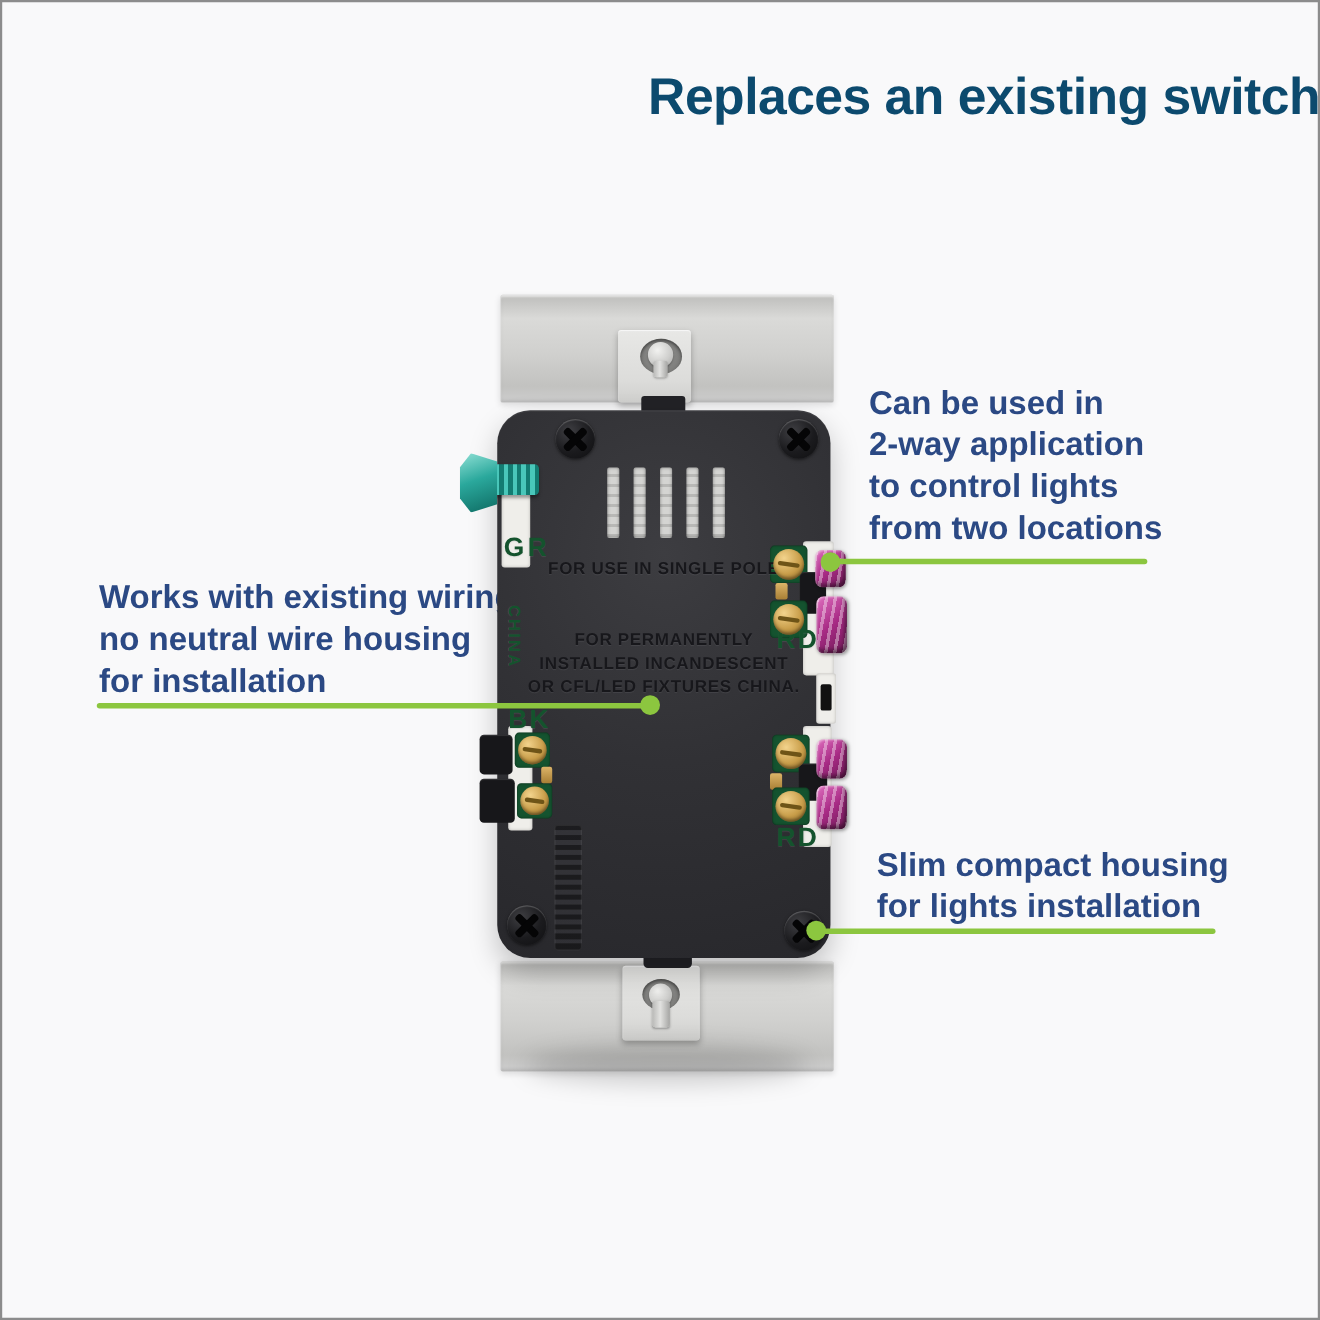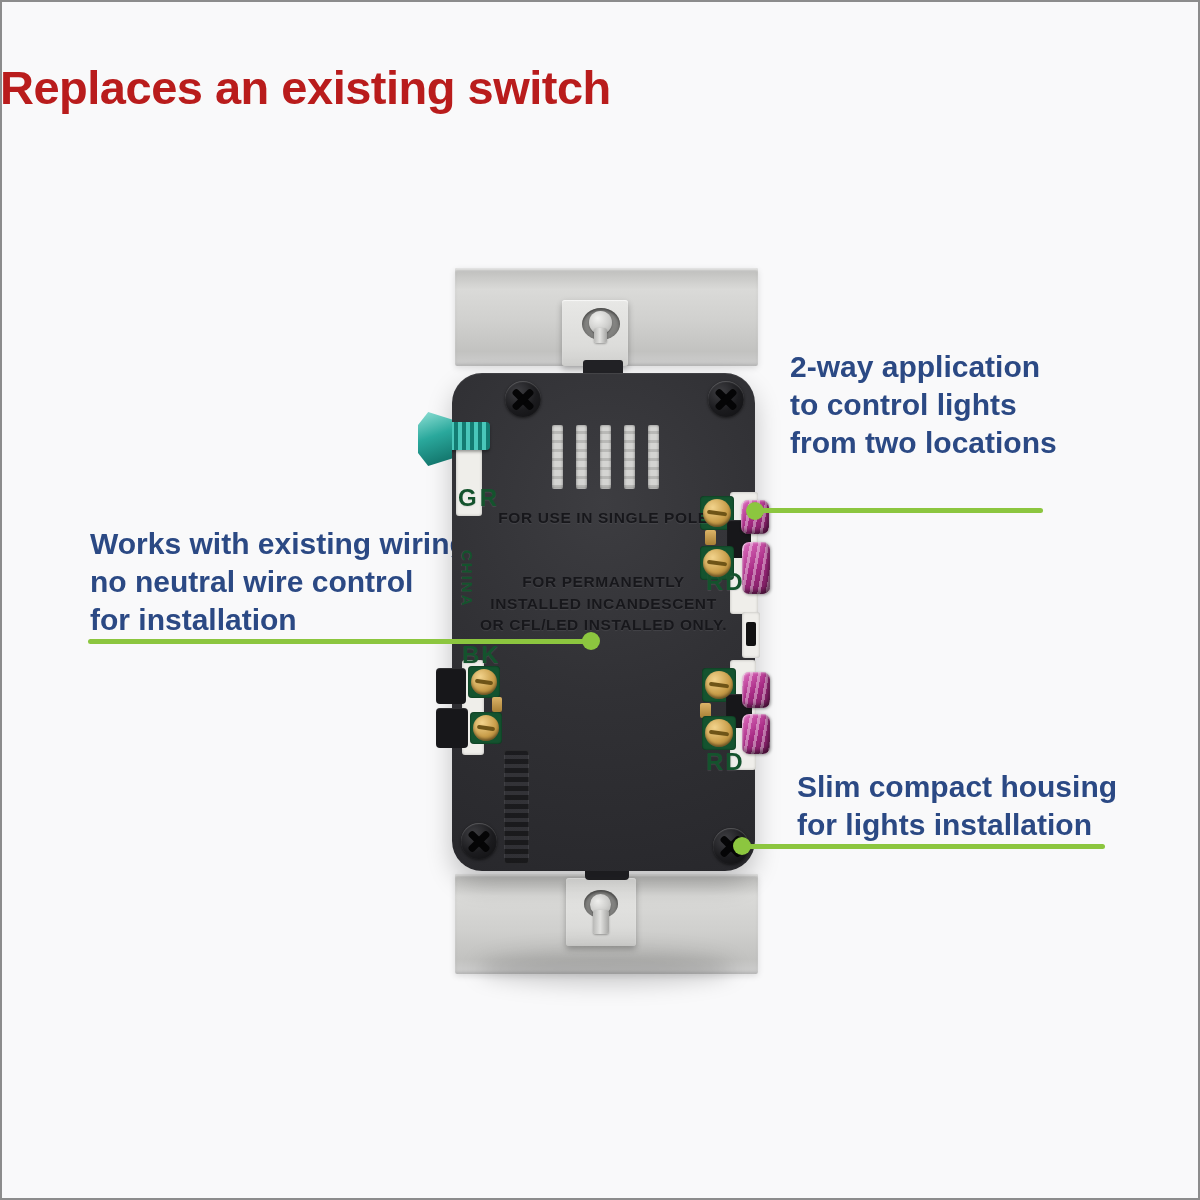--- a/index.html
+++ b/index.html
@@ -4,22 +4,22 @@
 <style>
   html,body{margin:0;padding:0;background:#e8e8e8;}
   .canvas{
     position:relative;width:1200px;height:1200px;background:#f9f9fa;
     box-shadow:inset 0 0 0 2px #8c8c8c;overflow:hidden;
     font-family:"Liberation Sans",sans-serif;
   }
   .abs{position:absolute;}
   
   .title{
-    position:absolute;left:0;top:60px;width:100%;text-align:left;
-    font-size:47px;font-weight:700;letter-spacing:-0.5px;color:#b91c1c;
+    position:absolute;left:0;top:60px;width:100%;text-align:right;
+    font-size:47px;font-weight:700;letter-spacing:-0.5px;color:#0c4a6e;
   }
   .callout{position:absolute;color:#2b4984;font-size:30px;font-weight:600;line-height:38px;}
   .gline{position:absolute;height:5px;background:#8cc63f;border-radius:3px;z-index:40;}
   .gdot{position:absolute;width:18px;height:18px;border-radius:50%;background:#8cc63f;z-index:41;}
   
   .strap{
     position:absolute;left:455px;width:303px;height:98px;border-radius:2px;
     background:linear-gradient(180deg,#bdbdbb 0%,#dadad8 22%,#d0d0ce 55%,#c2c2c0 85%,#cecece 100%);
     box-shadow:inset 0 2px 2px rgba(255,255,255,.6),inset 0 -2px 3px rgba(0,0,0,.12),0 2px 6px rgba(0,0,0,.12);
   }
@@ -127,21 +127,21 @@
   <div class="emboss" style="left:462px;top:641px;font-size:24px;letter-spacing:2px;">BK</div>
   <div class="emboss" style="left:706px;top:568px;font-size:24px;letter-spacing:2px;">RD</div>
   <div class="emboss" style="left:706px;top:748px;font-size:24px;letter-spacing:2px;">RD</div>
 
   <div class="notice" style="top:506px;line-height:23px;">
     <div>FOR USE IN SINGLE POLE</div>
   </div>
   <div class="notice" style="top:571px;line-height:21.5px;">
     <div>FOR PERMANENTLY</div>
     <div>INSTALLED INCANDESCENT</div>
-    <div>OR CFL/LED INSTALLED ONLY.</div>
+    <div>OR CFL/LED FIXTURES CHINA.</div>
   </div>
 
   <div class="labelstrip" style="left:504px;top:750px;width:23px;height:112px;"></div>
 
   <div class="whitestrip" style="left:730px;top:492px;width:28px;height:122px;"></div>
   <div class="pcb" style="left:700px;top:496px;width:34px;height:34px;"></div>
   <div class="brass" style="left:703px;top:499px;width:28px;height:28px;"></div>
   <div class="brasstab" style="left:705px;top:530px;width:11px;height:15px;"></div>
   <div class="clamp" style="left:727px;top:520px;width:24px;height:38px;"></div>
   <div class="pcb" style="left:700px;top:546px;width:34px;height:34px;"></div>
@@ -165,30 +165,31 @@
   <div class="whitestrip" style="left:462px;top:660px;width:22px;height:95px;"></div>
   <div class="clamp" style="left:436px;top:668px;width:30px;height:36px;"></div>
   <div class="clamp" style="left:436px;top:708px;width:32px;height:40px;"></div>
   <div class="pcb" style="left:468px;top:666px;width:32px;height:32px;"></div>
   <div class="brass" style="left:471px;top:669px;width:26px;height:26px;"></div>
   <div class="pcb" style="left:470px;top:712px;width:32px;height:32px;"></div>
   <div class="brass" style="left:473px;top:715px;width:26px;height:26px;"></div>
   <div class="brasstab" style="left:492px;top:697px;width:10px;height:15px;"></div>
 
   <div class="callout" style="left:790px;top:348px;">
+    <div>Can be used in</div>
     <div>2-way application</div>
     <div>to control lights</div>
     <div>from two locations</div>
   </div>
   <div class="gline" style="left:755px;top:508px;width:288px;"></div>
   <div class="gdot" style="left:746px;top:502px;"></div>
 
   <div class="callout" style="left:90px;top:525px;">
     <div>Works with existing wiring,</div>
-    <div>no neutral wire control</div>
+    <div>no neutral wire housing</div>
     <div>for installation</div>
   </div>
   <div class="gline" style="left:88px;top:639px;width:503px;"></div>
   <div class="gdot" style="left:582px;top:632px;"></div>
 
   <div class="callout" style="left:797px;top:768px;">
     <div>Slim compact housing</div>
     <div>for lights installation</div>
   </div>
   <div class="gline" style="left:742px;top:844px;width:363px;"></div>

